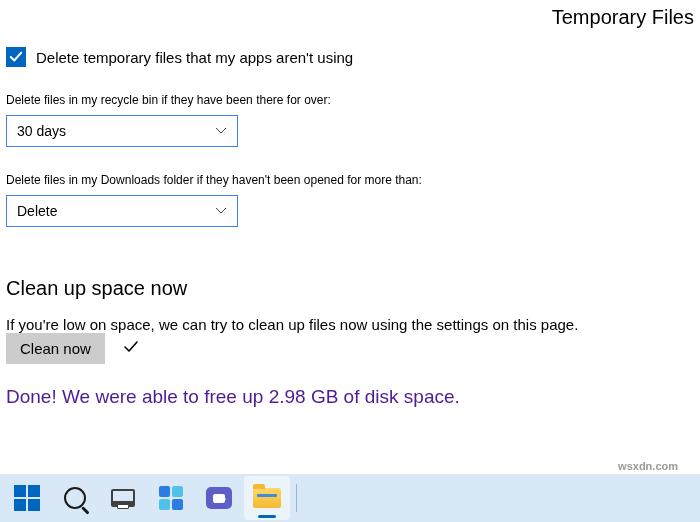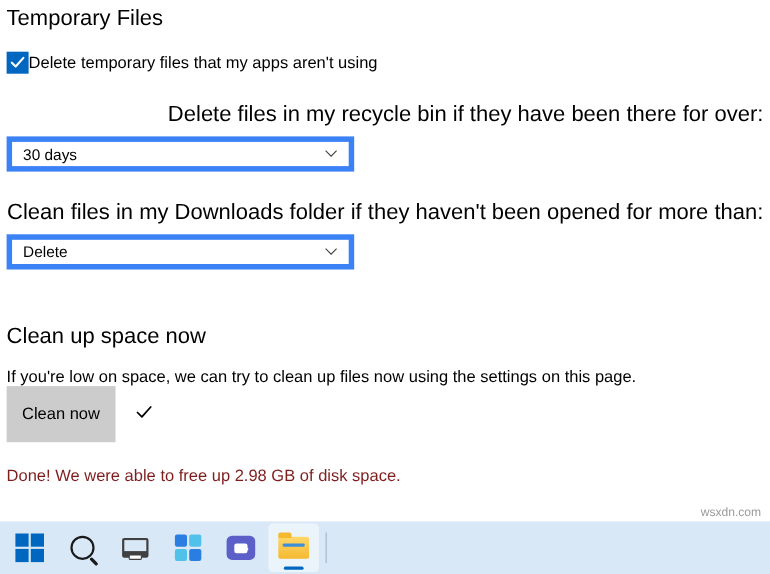--- a/index.html
+++ b/index.html
@@ -14,53 +14,54 @@
       overflow: hidden;
     }
     .content {
       padding: 4px 6px 0 6px;
     }
     h2 {
       font-size: 20px;
       font-weight: 400;
       margin-bottom: 18px;
       margin-top: 2px;
+      text-align: right;
     }
     .section-title {
       font-size: 20px;
       font-weight: 400;
       margin-top: 50px;
       margin-bottom: 16px;
     }
     .checkbox-row {
       display: flex;
       align-items: center;
+      gap: 10px;
       margin-bottom: 26px;
     }
     .checkbox {
       width: 20px;
       height: 20px;
       background: #0067c0;
       display: flex;
       align-items: center;
       justify-content: center;
       cursor: pointer;
     }
     .checkbox svg { width: 14px; height: 14px; }
     .label-text { color: #000; font-size: 15px; }
     .field-label {
-      font-size: 20px;
+      font-size: 12px;
       margin-bottom: 8px;
       margin-top: 4px;
-      text-align: right;
     }
     .select {
-      width: 316px;
+      width: 232px;
       height: 32px;
-      border: 5px solid #3b82f6;
+      border: 1px solid #3b82f6;
       display: flex;
       align-items: center;
       justify-content: space-between;
       padding: 0 10px 0 10px;
       margin-bottom: 26px;
       cursor: pointer;
       background: #fff;
     }
     .select .chevron svg { width: 12px; height: 12px; }
     .desc {
@@ -69,37 +70,38 @@
     }
     .action-row {
       display: flex;
       align-items: center;
       gap: 18px;
       margin-bottom: 22px;
     }
     .btn {
       background: #cccccc;
       border: none;
-      padding: 17px 14px;
+      padding: 7px 14px;
       font-size: 15px;
       font-family: inherit;
       cursor: pointer;
       color: #000;
     }
     .check-icon svg { width: 16px; height: 16px; }
     .status {
-      color: #7f1d1d;
-      font-size: 15px;
+      color: #4c1d95;
+      font-size: 19px;
     }
     .watermark {
       position: absolute;
-      right: 8px;
+      right: 22px;
       bottom: 50px;
       font-size: 11px;
       color: #9a9a9a;
+      font-weight: bold;
     }
     .taskbar {
       position: absolute;
       left: 0;
       right: 0;
       bottom: 0;
       height: 48px;
       background: #d9e8f7;
       display: flex;
       align-items: center;
@@ -246,21 +248,21 @@
   </div>
 
   <div class="field-label">Delete files in my recycle bin if they have been there for over:</div>
   <div class="select">
     <span>30 days</span>
     <span class="chevron"><svg viewBox="0 0 12 12">
           <path d="M1 4 L6 9 L11 4" stroke="#404040" stroke-width="1" fill="none"></path>
         </svg></span>
   </div>
 
-  <div class="field-label">Clean files in my Downloads folder if they haven't been opened for more than:</div>
+  <div class="field-label">Delete files in my Downloads folder if they haven't been opened for more than:</div>
   <div class="select">
     <span>Delete</span>
     <span class="chevron"><svg viewBox="0 0 12 12">
           <path d="M1 4 L6 9 L11 4" stroke="#404040" stroke-width="1" fill="none"></path>
         </svg></span>
   </div>
 
   <div class="section-title">Clean up space now</div>
   <div class="desc">If you're low on space, we can try to clean up files now using the settings on this page.</div>
 

